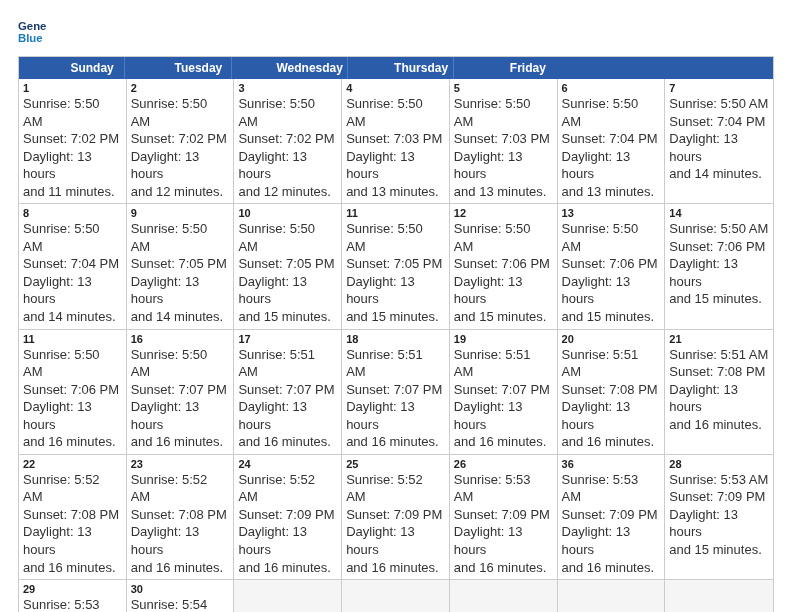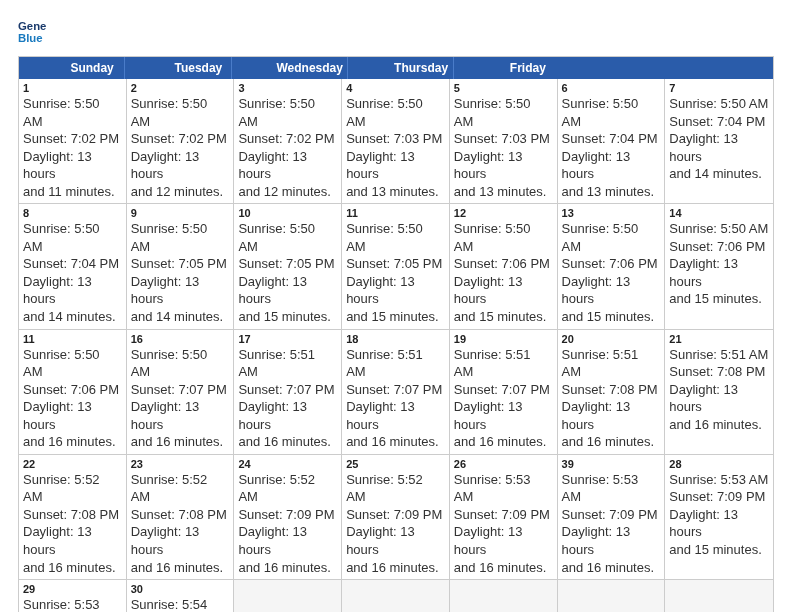--- a/index.html
+++ b/index.html
@@ -237,21 +237,21 @@
           </div>
           <div class="cal-cell">
             <span class="day-num">25</span>
             <div class="day-info">Sunrise: 5:52 AM<br>Sunset: 7:09 PM<br>Daylight: 13 hours<br>and 16 minutes.</div>
           </div>
           <div class="cal-cell">
             <span class="day-num">26</span>
             <div class="day-info">Sunrise: 5:53 AM<br>Sunset: 7:09 PM<br>Daylight: 13 hours<br>and 16 minutes.</div>
           </div>
           <div class="cal-cell">
-            <span class="day-num">39</span>
+            <span class="day-num">36</span>
             <div class="day-info">Sunrise: 5:53 AM<br>Sunset: 7:09 PM<br>Daylight: 13 hours<br>and 16 minutes.</div>
           </div>
           <div class="cal-cell">
             <span class="day-num">28</span>
             <div class="day-info">Sunrise: 5:53 AM<br>Sunset: 7:09 PM<br>Daylight: 13 hours<br>and 15 minutes.</div>
           </div>
         </div>
         <div class="cal-row">
           <div class="cal-cell">
             <span class="day-num">29</span>

